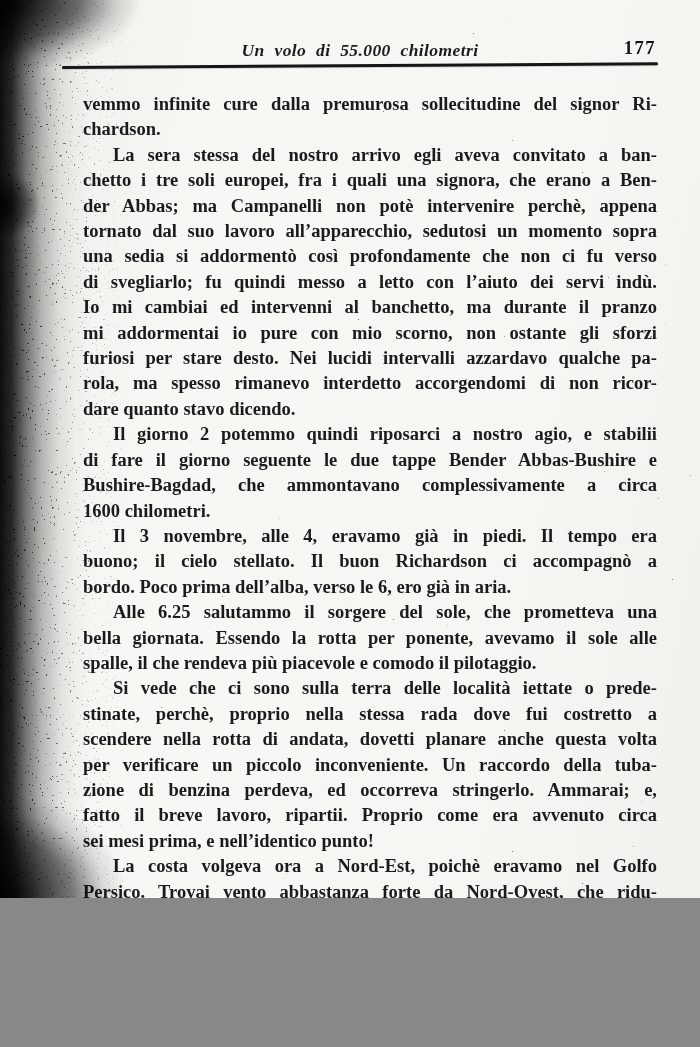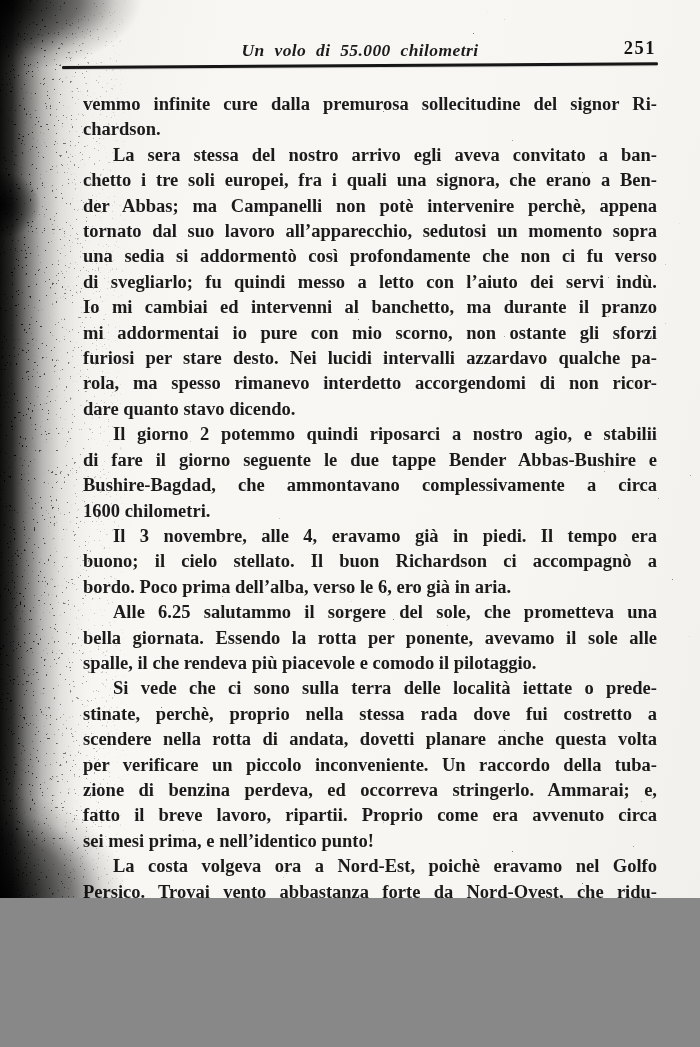--- a/index.html
+++ b/index.html
@@ -61,21 +61,21 @@
       rgba(0,0,0,.85), rgba(0,0,0,.3) 60%, rgba(0,0,0,0) 85%);
   }
 </style>
 </head>
 <body>
 
 <div class="page" style="color: rgb(27, 27, 27);">
 
   <header class="running-header">
     <span class="running-title">Un volo di 55.000 chilometri</span>
-    <span class="page-number">251</span>
+    <span class="page-number">177</span>
   </header>
 
   <div class="header-rule"></div>
 
   <main class="page-body">
       <div class="para">
         <div class="line" style="">vemmo infinite cure dalla premurosa sollecitudine del signor Ri-</div>
         <div class="line endp" style="">chardson.</div>
       </div>
       <div class="para indent">

